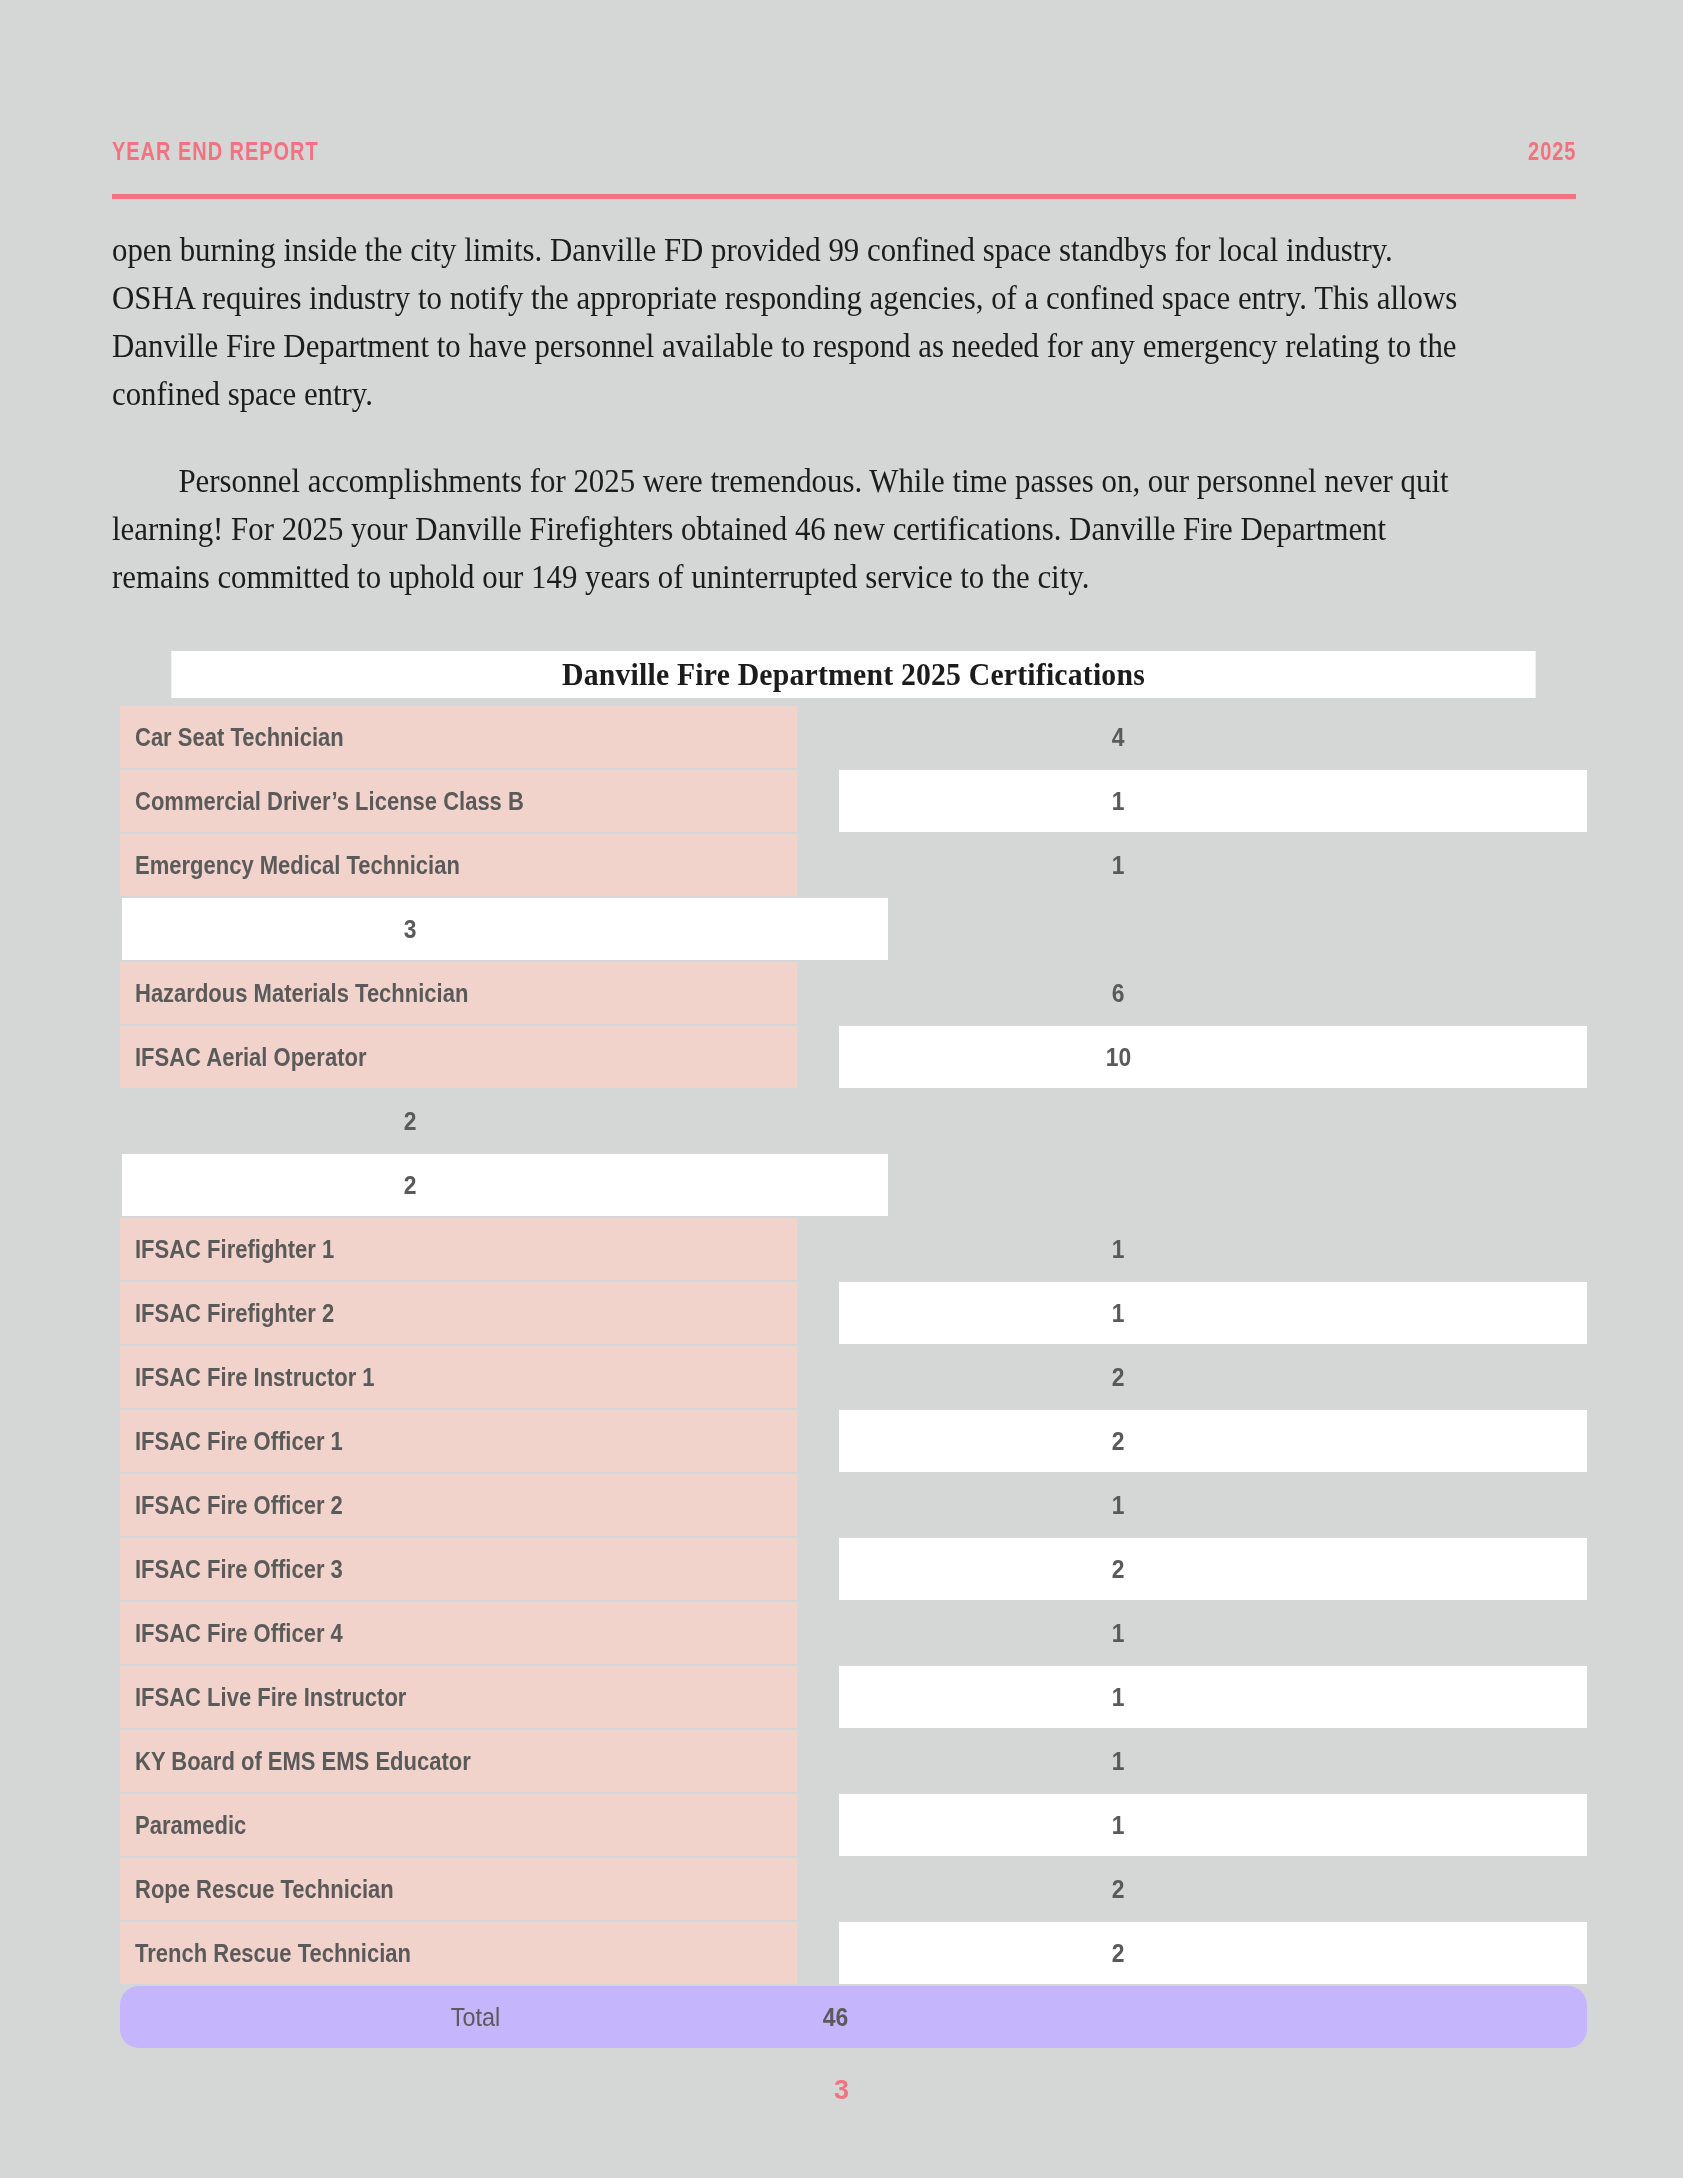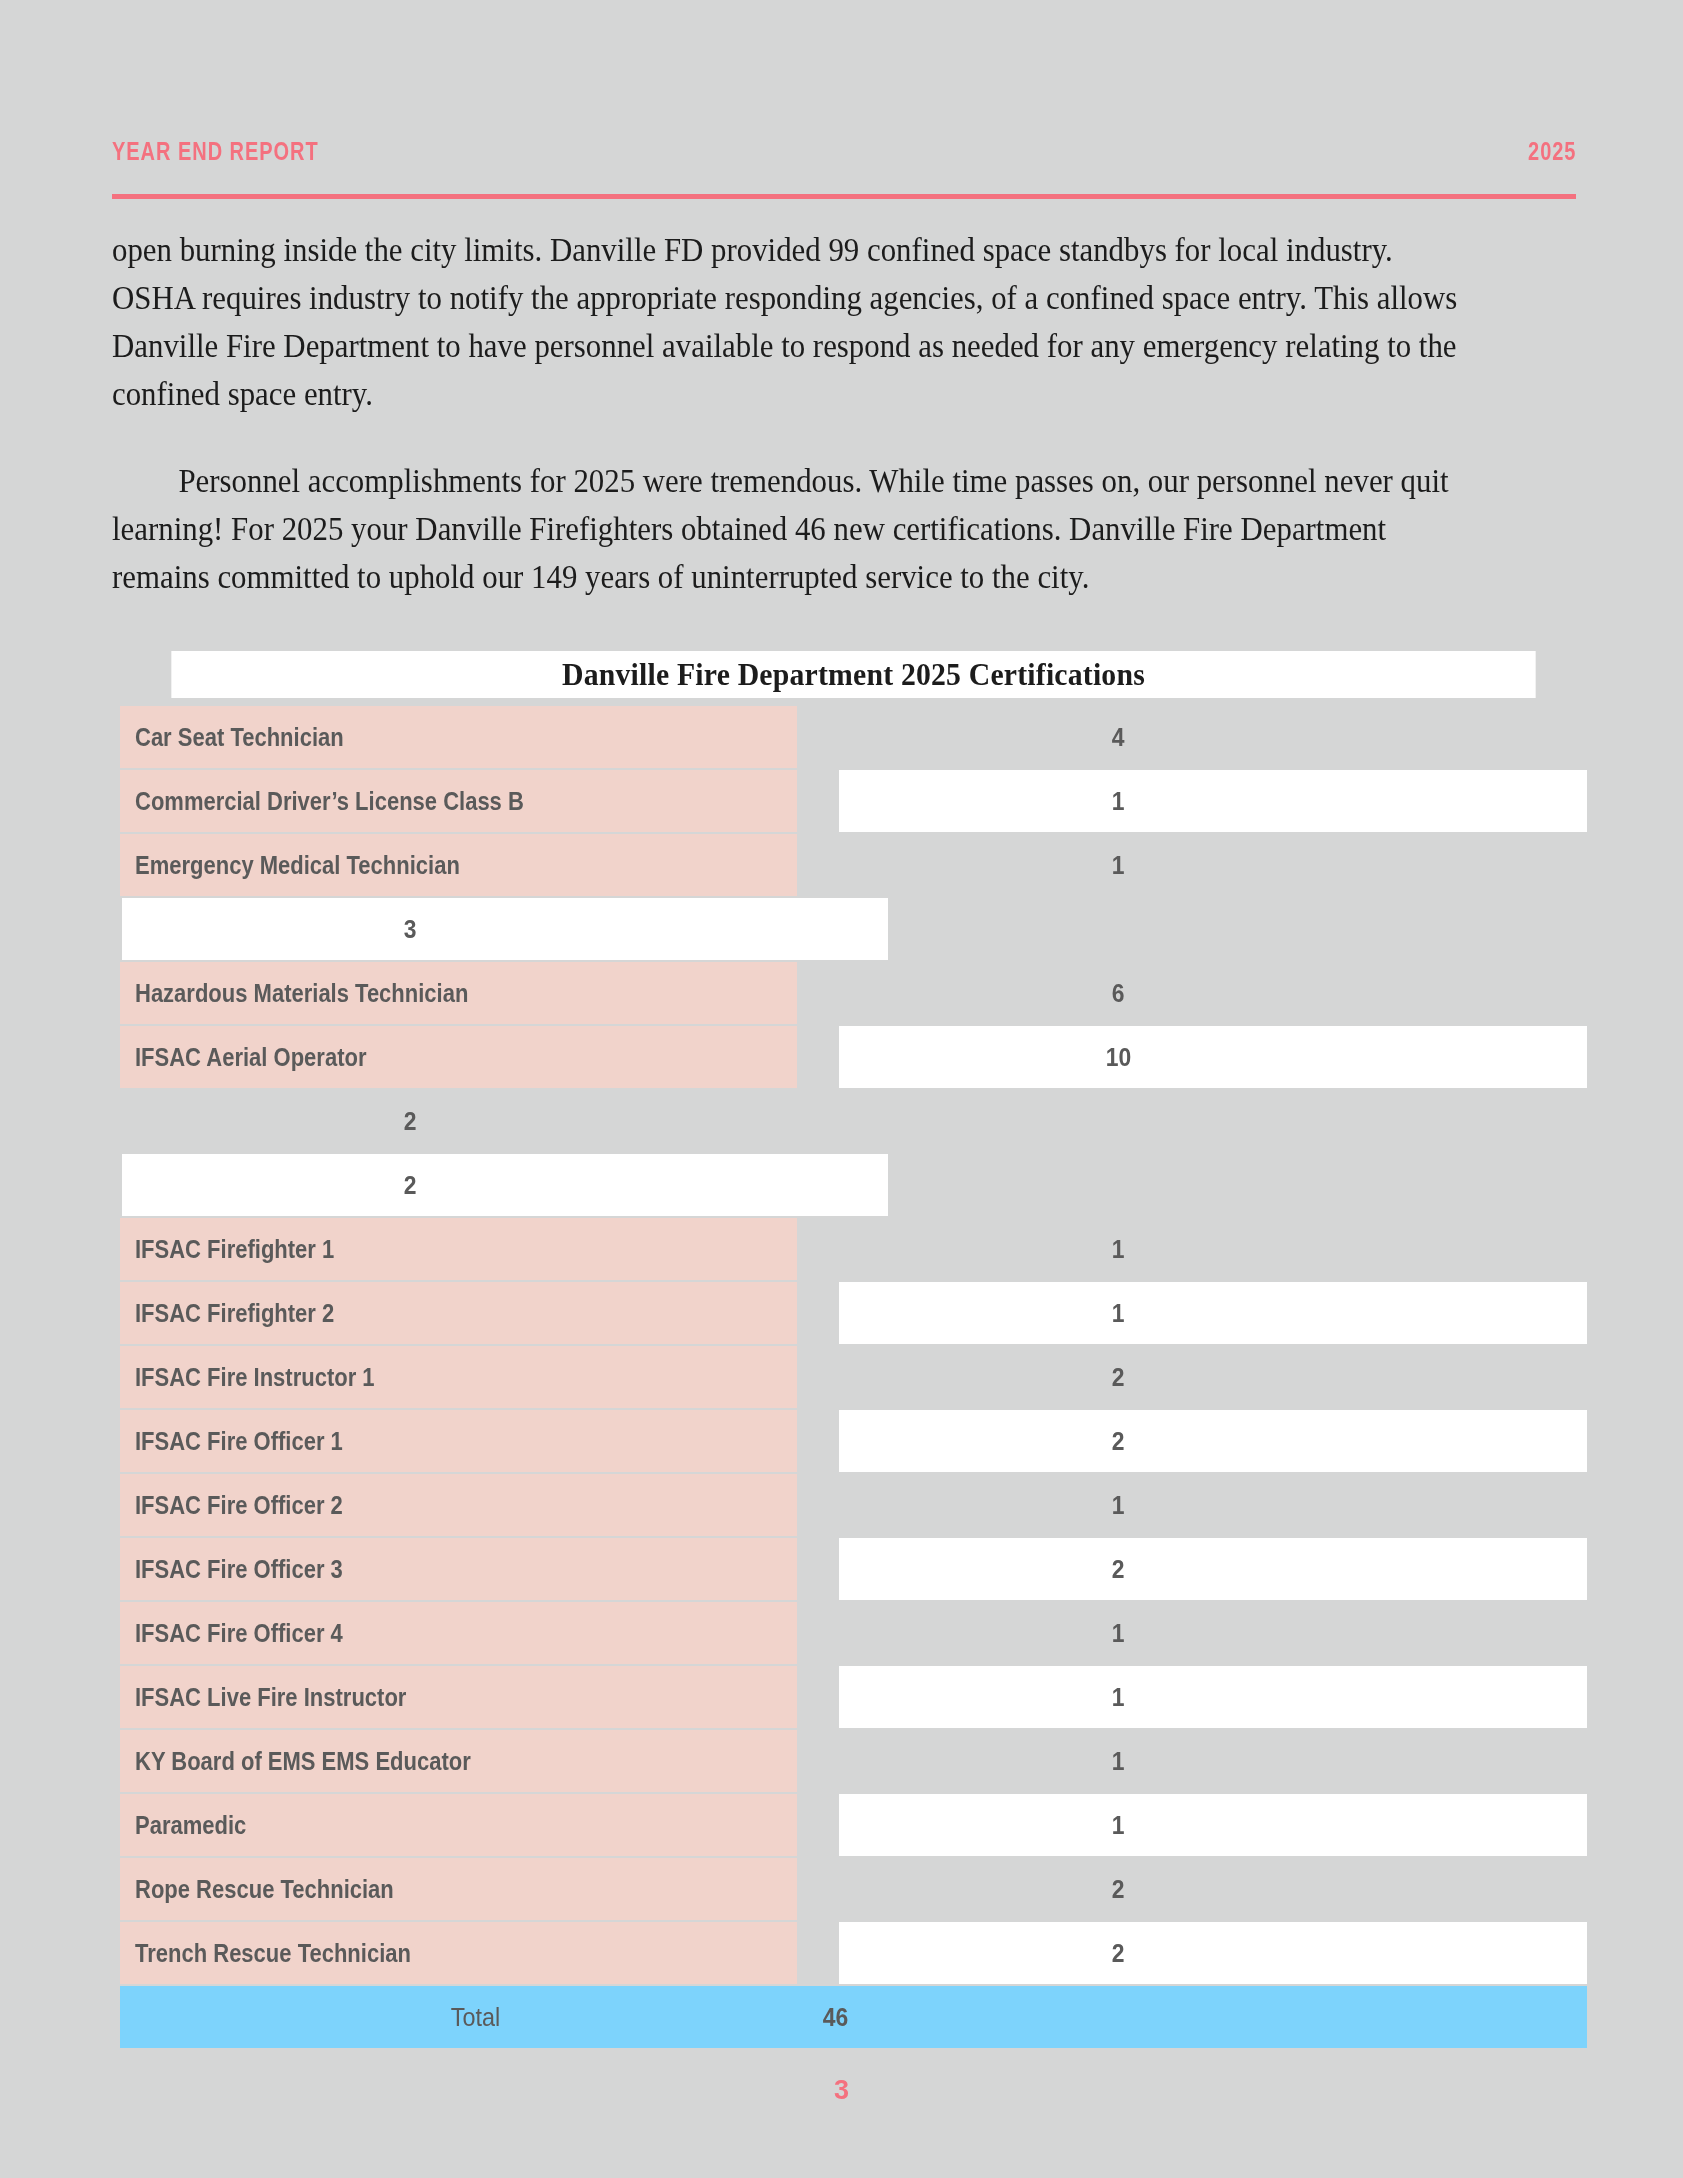--- a/index.html
+++ b/index.html
@@ -146,21 +146,22 @@
   .cell-value span {
     display: inline-block;
     transform: scaleX(0.88);
   }
   .v-gray { background: #d5d6d6; }
   .v-white { background: #ffffff; }
 
   .row-total {
     display: flex;
     height: 62px;
-    background: #7dd3fc;
+    background: #c4b5fd;
+    border-radius: 19px;
   }
   .total-label {
     width: 701px;
     display: flex;
     align-items: center;
     justify-content: center;
     padding-left: 10px;
     box-sizing: border-box;
     font-family: "Liberation Sans Narrow", "Liberation Sans", sans-serif;
     font-size: 26px;

